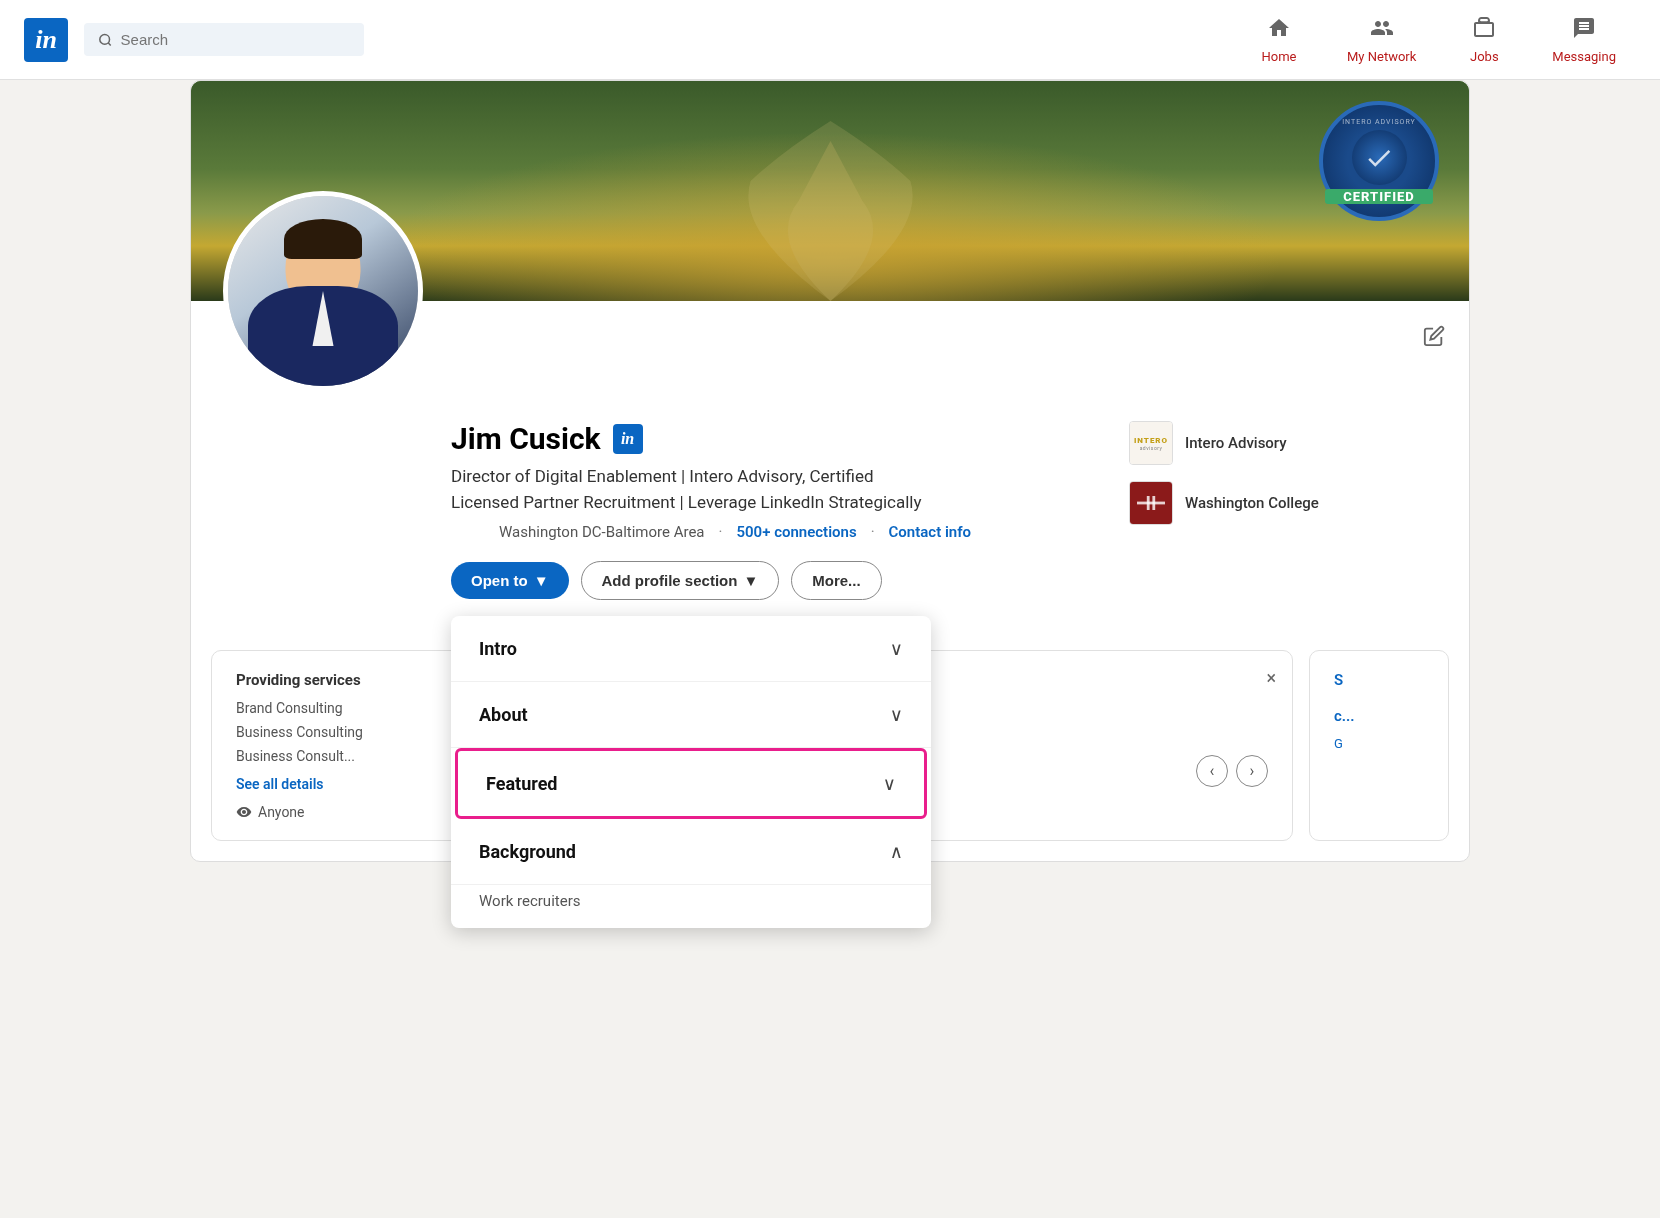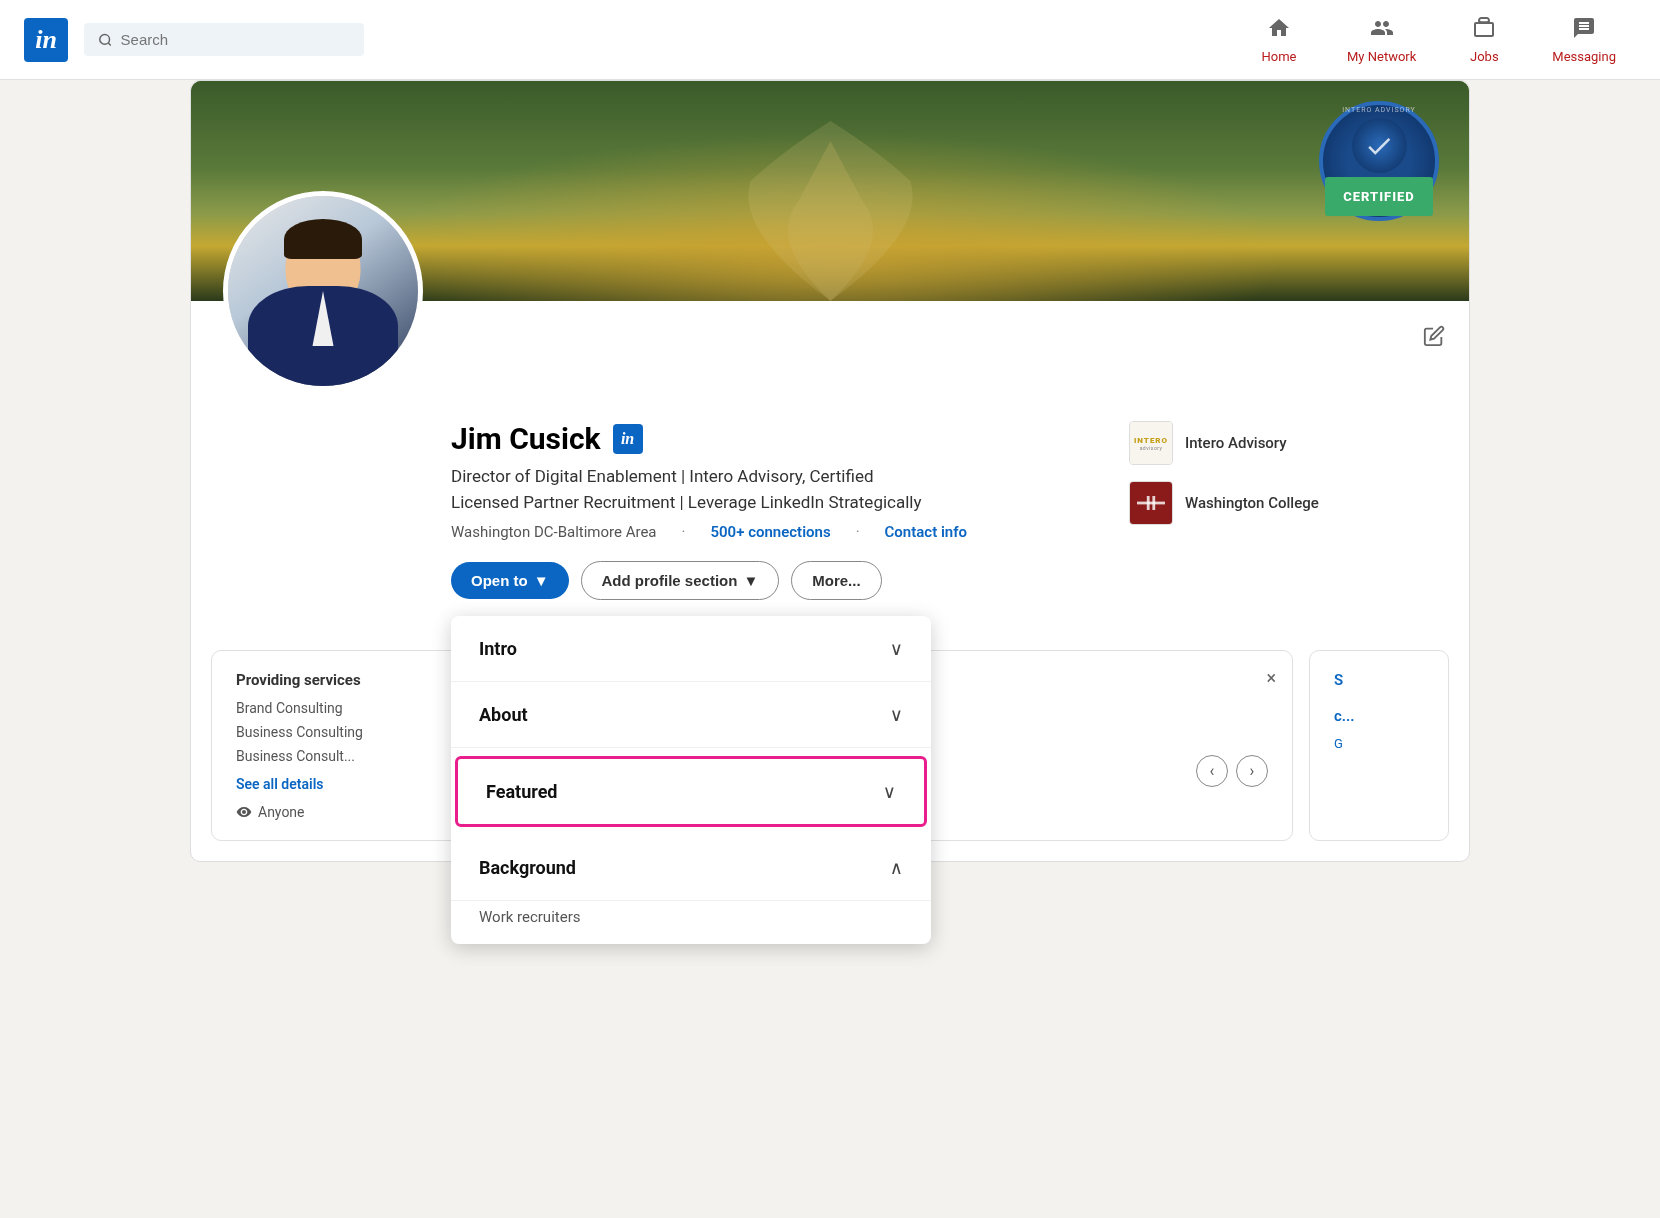--- a/index.html
+++ b/index.html
@@ -125,21 +125,21 @@
       align-items: center;
       justify-content: center;
       border: 4px solid #2a6ab8;
       position: relative;
     }
     .badge-ribbon {
       background: #3aaa6a;
       color: #fff;
       font-size: 13px;
       font-weight: 800;
-      padding: 12px 18px;
+      padding: 0 18px;
       border-radius: 3px;
       letter-spacing: 1px;
       margin-top: 4px;
     }
 
     
     .profile-avatar {
       position: absolute;
       left: 32px;
       top: 110px;
@@ -212,24 +212,25 @@
     .profile-headline {
       font-size: 17px;
       color: #333;
       line-height: 1.5;
       margin-bottom: 8px;
       max-width: 700px;
     }
     .profile-meta {
       display: flex;
       align-items: center;
-      gap: 25px;
+      gap: 14px;
       font-size: 15px;
       color: #555;
       margin-bottom: 20px;
+      margin-left: 48px;
     }
     .profile-meta a {
       color: #0a66c2;
       text-decoration: none;
       font-weight: 600;
     }
     .profile-meta .dot { color: #888; }
 
     
     .profile-actions {
@@ -603,21 +604,21 @@
           <div class="dropdown-item">
             <span class="dropdown-item-label">Intro</span>
             <span class="dropdown-chevron">∨</span>
           </div>
 
           <div class="dropdown-item">
             <span class="dropdown-item-label">About</span>
             <span class="dropdown-chevron">∨</span>
           </div>
 
-          <div class="dropdown-item featured-highlighted" style="border:3px solid #e91e8c; margin:8px 4px; border-radius:6px;">
+          <div class="dropdown-item featured-highlighted" style="border:3px solid #e91e8c; margin:0 4px; border-radius:6px;">
             <span class="dropdown-item-label">Featured</span>
             <span class="dropdown-chevron">∨</span>
           </div>
 
           <div class="dropdown-item">
             <span class="dropdown-item-label">Background</span>
             <span class="dropdown-chevron">∧</span>
           </div>
 
           <div style="padding:6px 28px 18px;">

